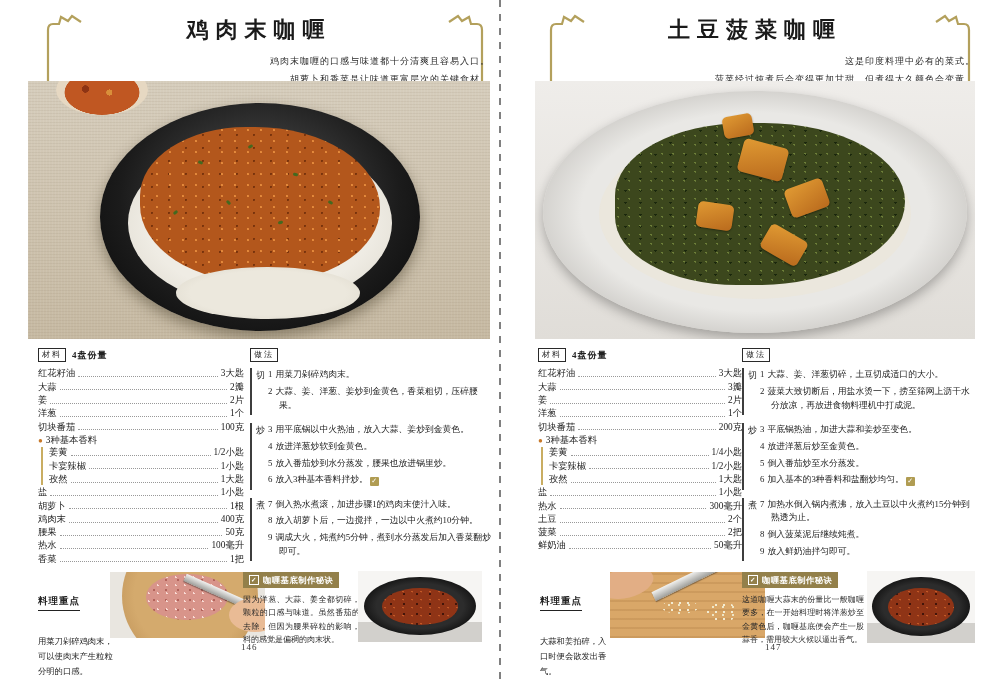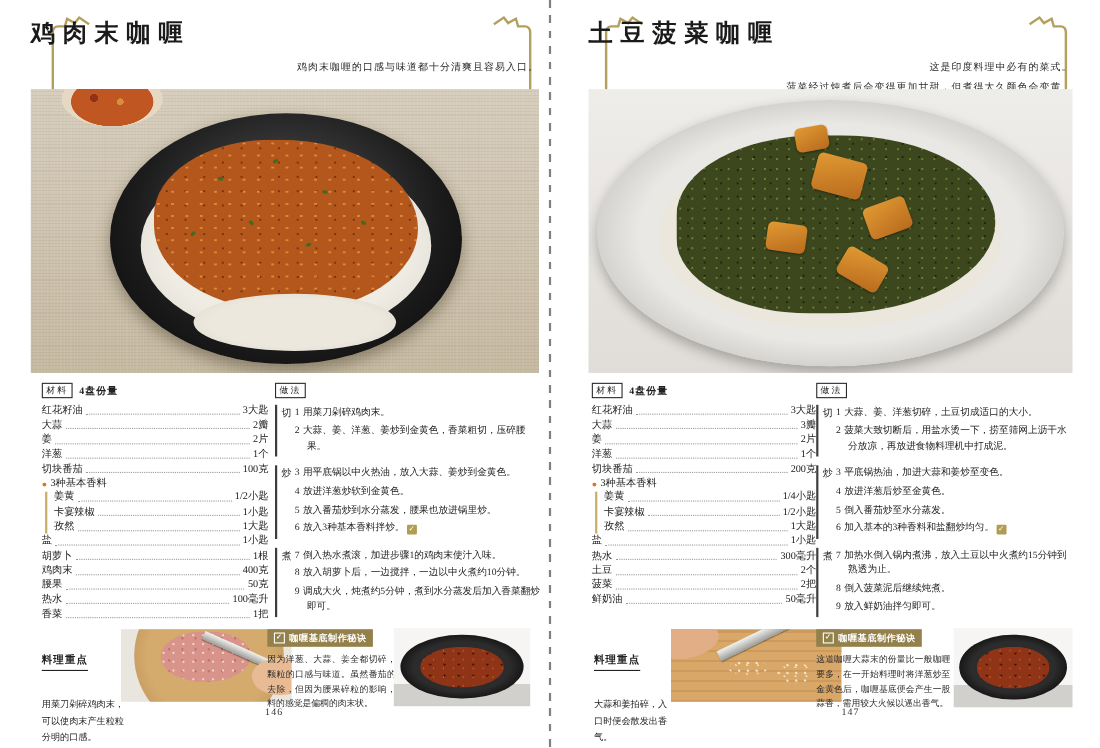--- a/index.html
+++ b/index.html
@@ -8,21 +8,21 @@
     background:#ffffff;color:#222;
     font-family:"Liberation Serif","DejaVu Serif",serif;
   }
   .sheet{position:absolute;top:0;height:680px;}
   #sheetL{left:28px;width:462px;}
   #sheetR{left:535px;width:440px;}
   .divider{position:absolute;left:499px;top:0;width:2px;height:680px;
     background:repeating-linear-gradient(180deg,#808080 0 7px,transparent 7px 14px);}
   .corner{position:absolute;top:14px;width:40px;height:80px;}
   .corner.tr{transform:scaleX(-1);}
-  .title{position:absolute;top:15px;left:0;right:0;
+  .title{position:absolute;top:15px;left:0;right:0;text-align:center;
     font-size:22px;font-weight:bold;letter-spacing:7px;color:#1a1a1a;}
   .subs{position:absolute;top:53px;left:0;right:0;text-align:right;
     font-size:9px;line-height:1.95;color:#2a2a2a;letter-spacing:1px;}
   .main-photo{position:absolute;top:81px;left:0;right:0;height:258px;overflow:hidden;}
   
   .col{position:absolute;top:348px;}
   .sec-head{display:flex;align-items:center;gap:6px;margin-bottom:6px;}
   .boxlab{border:1px solid #2a2a2a;font-size:8px;padding:1px 3px;letter-spacing:2px;line-height:1.3;white-space:nowrap;}
   .servings{font-size:9px;font-weight:bold;letter-spacing:1px;}
   .ing{display:flex;align-items:flex-end;font-size:9.3px;line-height:1.15;margin-bottom:2.6px;}
@@ -127,20 +127,21 @@
   <svg class="corner" style="left:16px;" viewBox="0 0 40 80">
     <path d="M4 78 L4 16 Q4 10 9 10 L15 10 L17 3 L24 7 L28 2 L37 8" fill="none" stroke="#b3a05c" stroke-width="2.2"></path>
   </svg>
   <svg class="corner tr" style="right:4px;" viewBox="0 0 40 80">
     <path d="M4 78 L4 16 Q4 10 9 10 L15 10 L17 3 L24 7 L28 2 L37 8" fill="none" stroke="#b3a05c" stroke-width="2.2"></path>
   </svg>
 
   <div class="title">鸡肉末咖喱</div>
   <div class="subs">
     <div>鸡肉末咖喱的口感与味道都十分清爽且容易入口。</div>
+    <div>胡萝卜和香菜是让味道更富层次的关键食材。</div>
   </div>
 
   <div class="main-photo mpL">
     <div class="bowl-tl"></div>
     <div class="plate-L"></div>
     <div class="rice-L"></div>
     <div class="curry-L"></div>
     <div class="rice-front"></div>
     <div class="fleck" style="left:170px;top:80px;transform:rotate(20deg);"></div>
     <div class="fleck" style="left:220px;top:64px;transform:rotate(-30deg);"></div>

